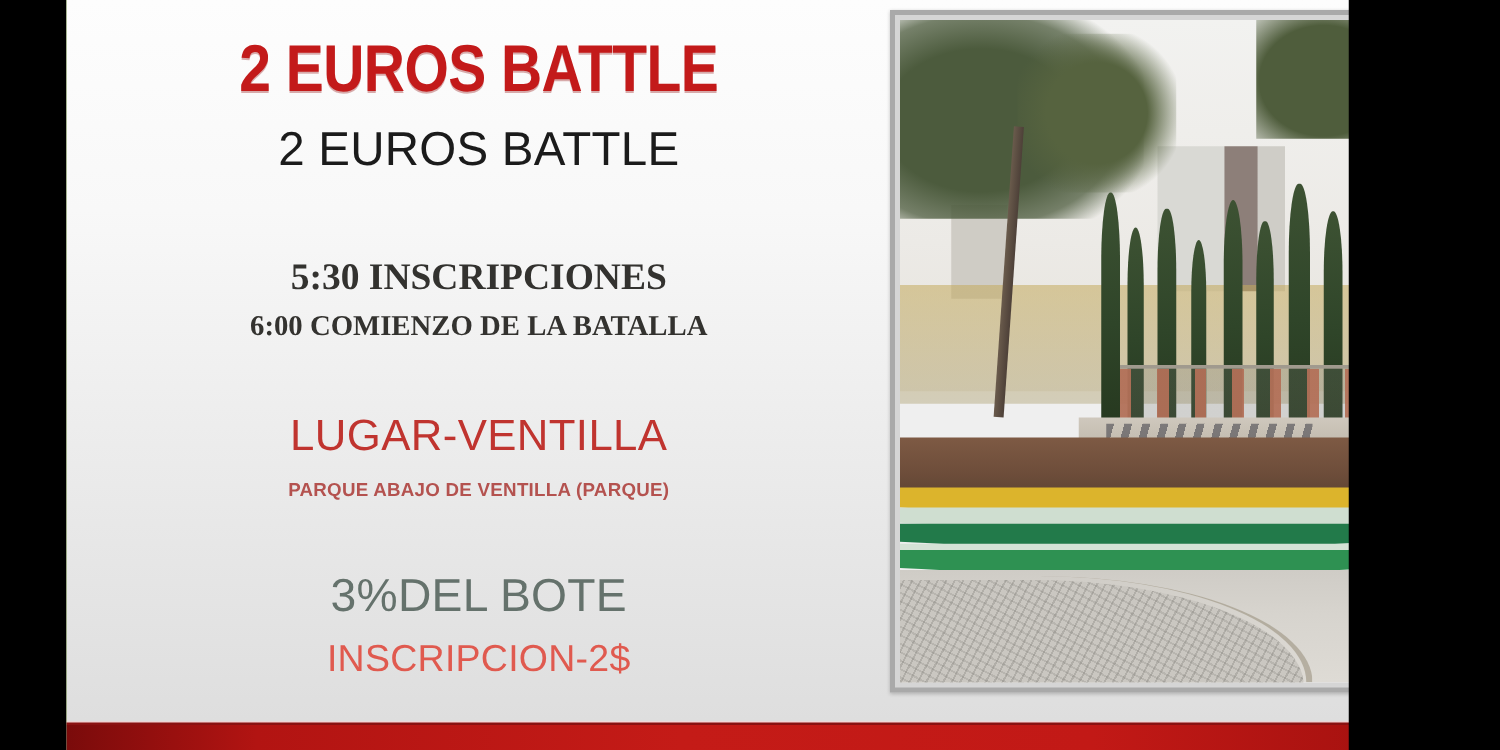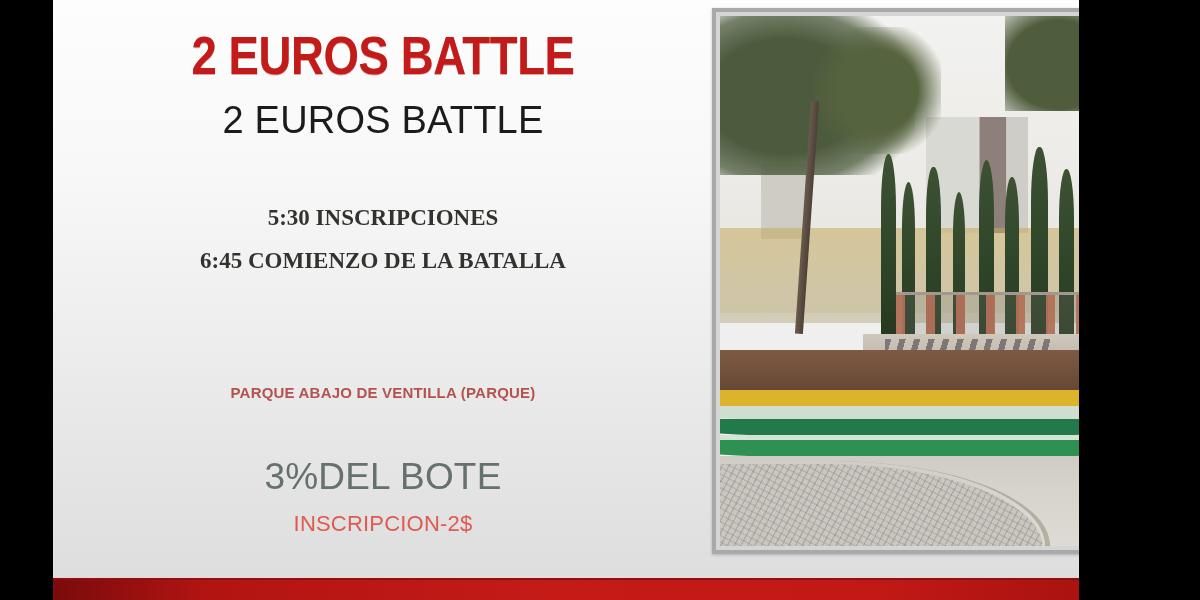--- a/index.html
+++ b/index.html
@@ -80,21 +80,21 @@
 
   .schedule {
     position: absolute;
     left: 0;
     width: 660px;
     font-family: "Liberation Serif", serif;
     font-weight: 700;
     color: #33322f;
     white-space: nowrap;
   }
-  .schedule.line1 { top: 205px; font-size: 23px; }
+  .schedule.line1 { top: 205px; font-size: 30px; }
   .schedule.line2 { top: 248px; font-size: 23px; }
 
   .place-main {
     position: absolute;
     left: 0;
     top: 329px;
     width: 660px;
     font-family: "Liberation Sans", sans-serif;
     font-weight: 400;
     font-size: 35px;
@@ -129,21 +129,21 @@
     white-space: nowrap;
   }
 
   .prize-sub {
     position: absolute;
     left: 0;
     top: 511px;
     width: 660px;
     font-family: "Liberation Sans", sans-serif;
     font-weight: 400;
-    font-size: 22px;
+    font-size: 30px;
     color: #e05a4f;
     letter-spacing: 0.2px;
     white-space: nowrap;
   }
 
   
   #photo-frame {
     position: absolute;
     left: 659px;   
     top: 8px;
@@ -295,22 +295,23 @@
   <div id="slide">
 
     <div id="text-column">
 
       <div class="title-red">2 EUROS BATTLE</div>
 
       <div class="title-black">2 EUROS BATTLE</div>
 
       <div class="schedule line1">5:30 INSCRIPCIONES</div>
 
-      <div class="schedule line2">6:45 COMIENZO DE LA BATALLA</div>
-
+      <div class="schedule line2">6:00 COMIENZO DE LA BATALLA</div>
+
+      <div class="place-main">LUGAR-VENTILLA</div>
 
       <div class="place-sub">PARQUE ABAJO DE VENTILLA (PARQUE)</div>
 
       <div class="prize-main">3%DEL BOTE</div>
 
       <div class="prize-sub">INSCRIPCION-2$</div>
 
     </div>
 
     <div id="photo-frame">

